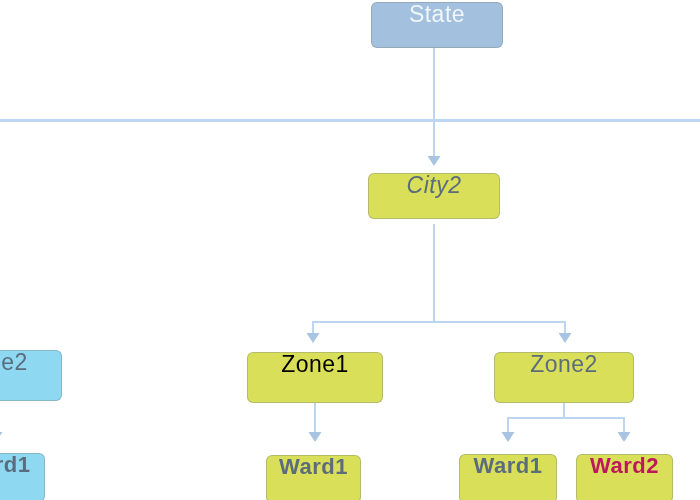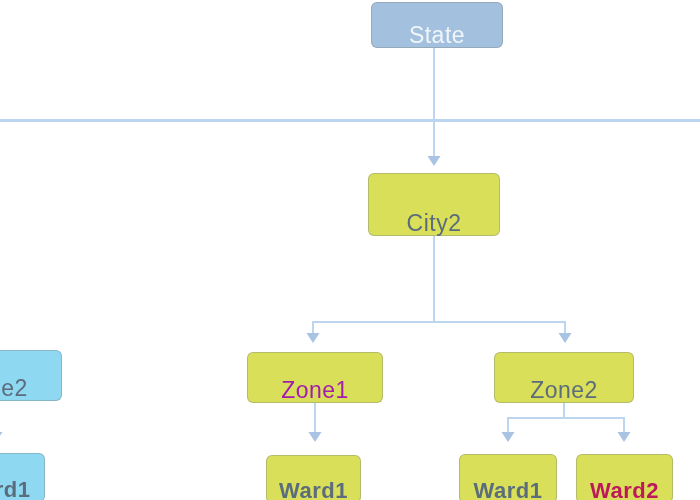--- a/index.html
+++ b/index.html
@@ -18,36 +18,36 @@
     overflow: visible;
   }
   svg.edges line { stroke: #bcd5f0; }
   svg.edges polygon { fill: #a9c3e3; }
   .node {
     position: absolute;
     box-sizing: border-box;
     border-radius: 6px;
     border: 1px solid rgba(125, 132, 132, 0.40);
     display: flex;
-    align-items: flex-end;
+    align-items: flex-start;
     justify-content: center;
   }
   .node-label {
     font-size: 23px;
     letter-spacing: 0.5px;
     line-height: 1;
     white-space: nowrap;
   }
   .node.ward .node-label {
     font-size: 22px;
     font-weight: 700;
   }
   
   #node-state       { left: 371px; top:   2px; width: 132px; height: 46px; }
-  #node-city2       { left: 368px; top: 173px; width: 132px; height: 63px; }
+  #node-city2       { left: 368px; top: 173px; width: 132px; height: 46px; font-style: italic; }
   #node-zone1       { left: 247px; top: 352px; width: 136px; height: 51px; }
   #node-zone2       { left: 494px; top: 352px; width: 140px; height: 51px; }
   #node-zone1-ward1 { left: 266px; top: 455px; width:  95px; height: 48px; }
   #node-zone2-ward1 { left: 459px; top: 454px; width:  98px; height: 49px; }
   #node-zone2-ward2 { left: 576px; top: 454px; width:  97px; height: 49px; }
   #node-left-zone2  { left: -74px; top: 350px; width: 136px; height: 51px; }
   #node-left-ward1  { left: -53px; top: 453px; width:  98px; height: 49px; }
 </style>
 </head>
 <body>
@@ -83,21 +83,21 @@
 
   <div class="node" id="node-state" style="background: rgb(163, 193, 222);">
     <span class="node-label" style="color: rgb(240, 245, 250);">State</span>
   </div>
 
   <div class="node" id="node-city2" style="background: rgb(217, 223, 88);">
     <span class="node-label" style="color: rgb(91, 108, 125);">City2</span>
   </div>
 
   <div class="node" id="node-zone1" style="background: rgb(217, 223, 88);">
-    <span class="node-label" style="color: #a21caf;">Zone1</span>
+    <span class="node-label" style="color: #000000;">Zone1</span>
   </div>
 
   <div class="node" id="node-zone2" style="background: rgb(217, 223, 88);">
     <span class="node-label" style="color: rgb(91, 108, 125);">Zone2</span>
   </div>
 
   <div class="node ward" id="node-zone1-ward1" style="background: rgb(217, 223, 88);">
     <span class="node-label" style="color: rgb(91, 108, 125);">Ward1</span>
   </div>
 

